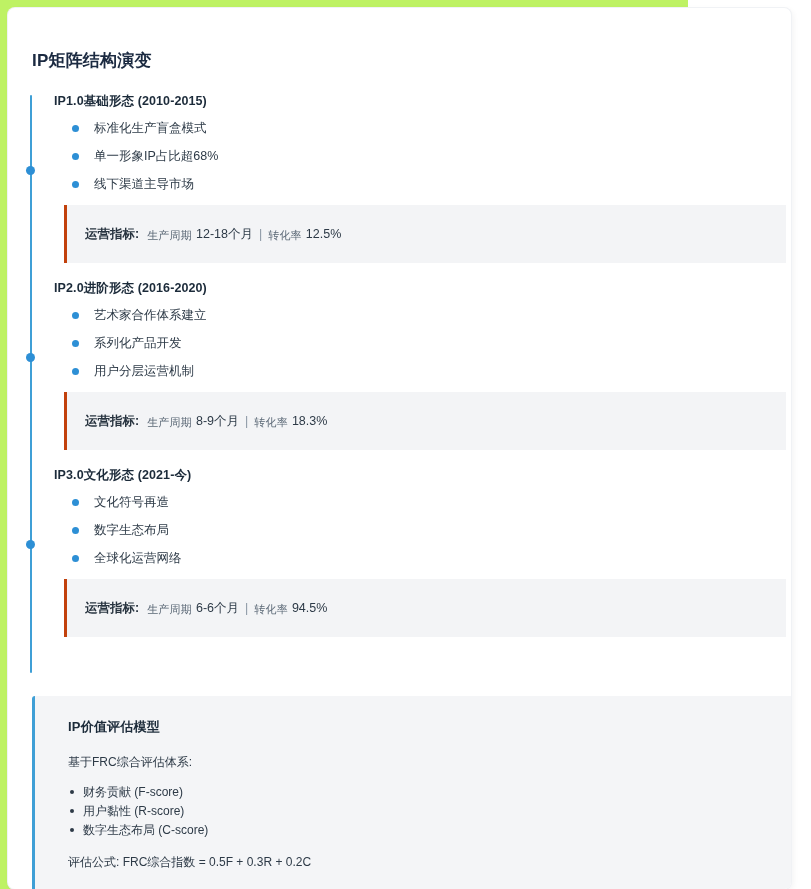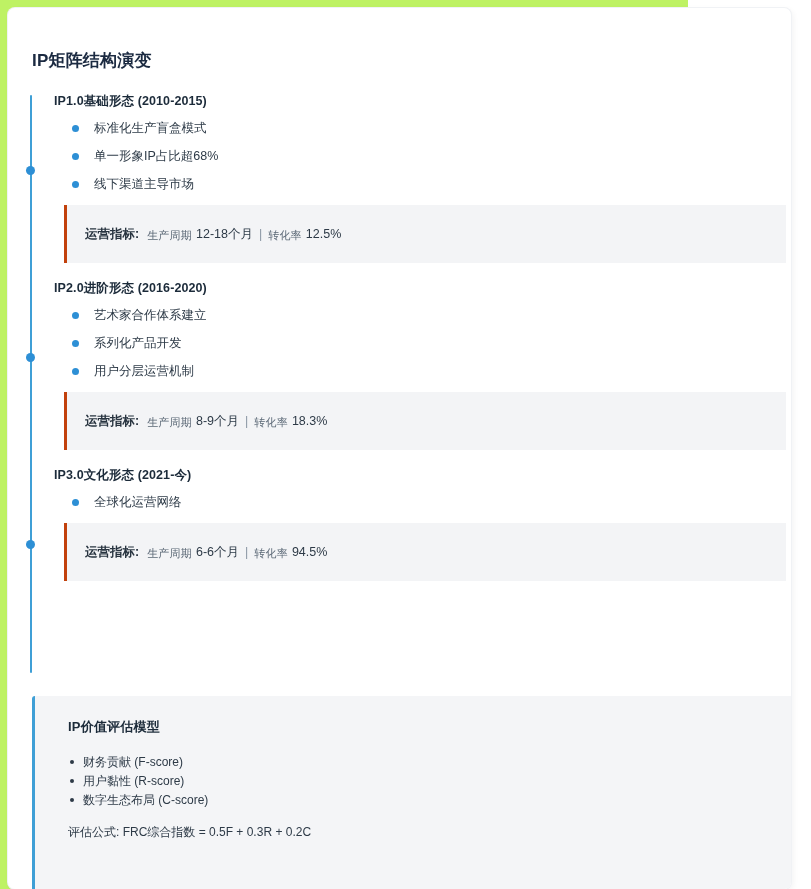--- a/index.html
+++ b/index.html
@@ -261,36 +261,39 @@
                 <span class="metric-val">8-9个月</span>
                 <span class="metric-sep">|</span>
                 <span class="metric-key">转化率</span>
                 <span class="metric-val">18.3%</span>
               </div>
             </div>
             <div class="phase">
               <div class="phase-marker" style="top: 74px;"></div>
               <div class="phase-title">IP3.0文化形态 (2021-今)</div>
               <ul class="bullet-list">
+                <li class="bullet-item"><span class="bullet-dot"></span><span>文化符号再造</span></li>
+                <li class="bullet-item"><span class="bullet-dot"></span><span>数字生态布局</span></li>
                 <li class="bullet-item"><span class="bullet-dot"></span><span>全球化运营网络</span></li>
               </ul>
               <div class="metrics">
                 <span class="metrics-label">运营指标:</span>
                 <span class="metric-key">生产周期</span>
                 <span class="metric-val">6-6个月</span>
                 <span class="metric-sep">|</span>
                 <span class="metric-key">转化率</span>
                 <span class="metric-val">94.5%</span>
               </div>
             </div>
           </div>
       </div>
 
       <div class="model-card">
         <div class="model-title">IP价值评估模型</div>
+        <div class="model-sub">基于FRC综合评估体系:</div>
         <ul class="model-list" id="model-list">
             <li><span class="sq"></span><span>财务贡献 (F-score)</span></li>
             <li><span class="sq"></span><span>用户黏性 (R-score)</span></li>
             <li><span class="sq"></span><span>数字生态布局 (C-score)</span></li>
           </ul>
         <div class="model-formula">评估公式: FRC综合指数 = 0.5F + 0.3R + 0.2C</div>
       </div>
 
 
     </div>

